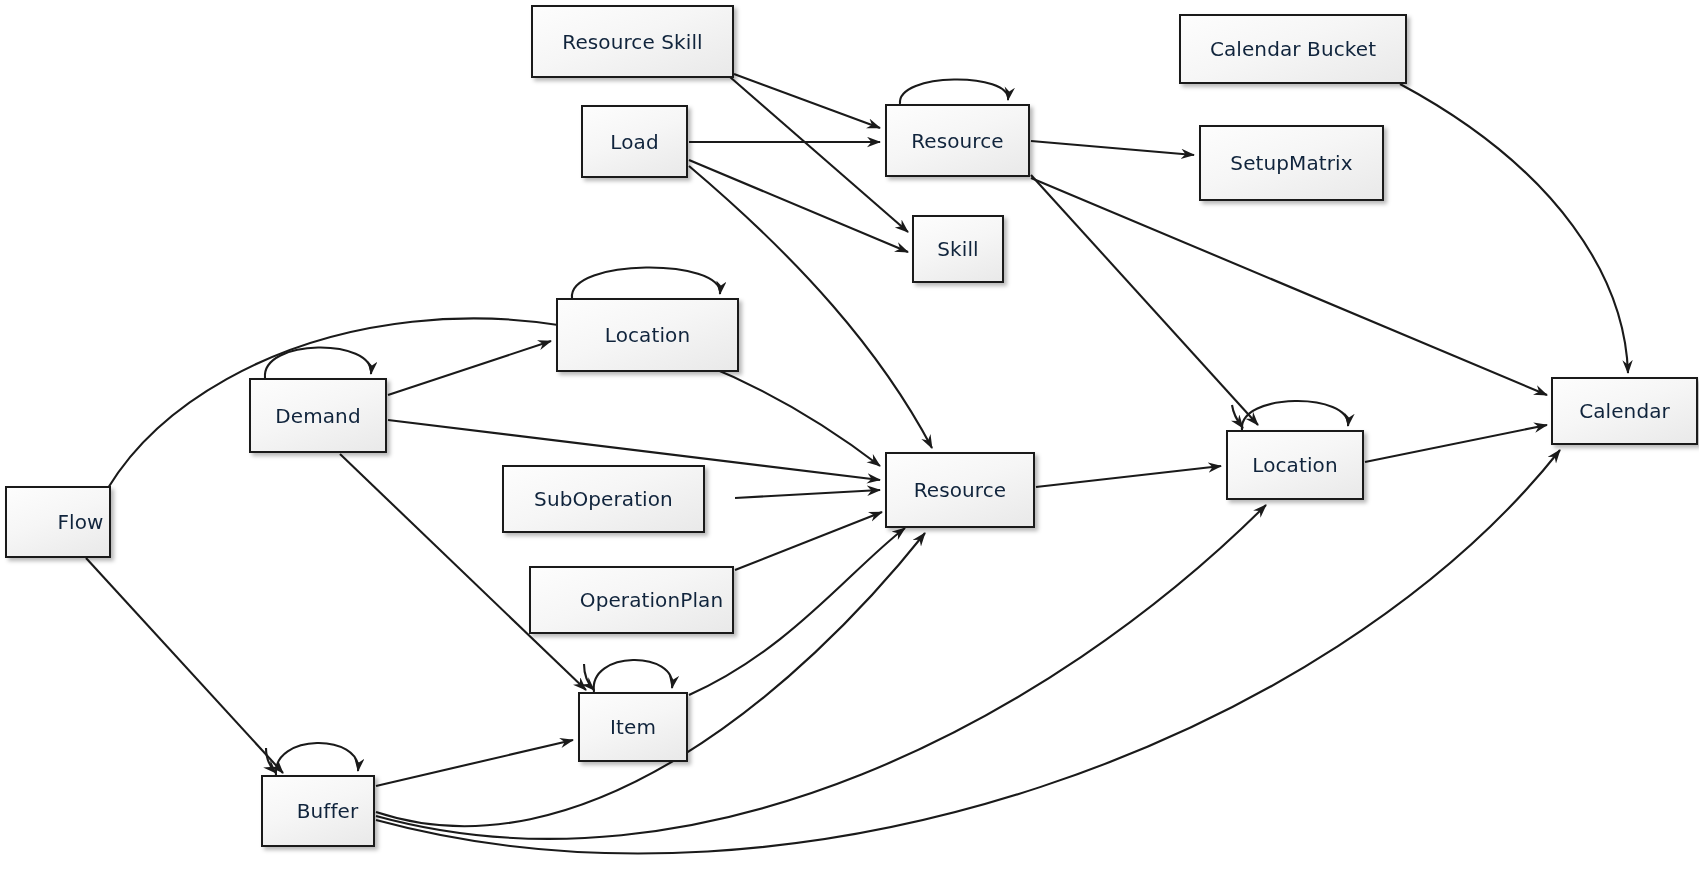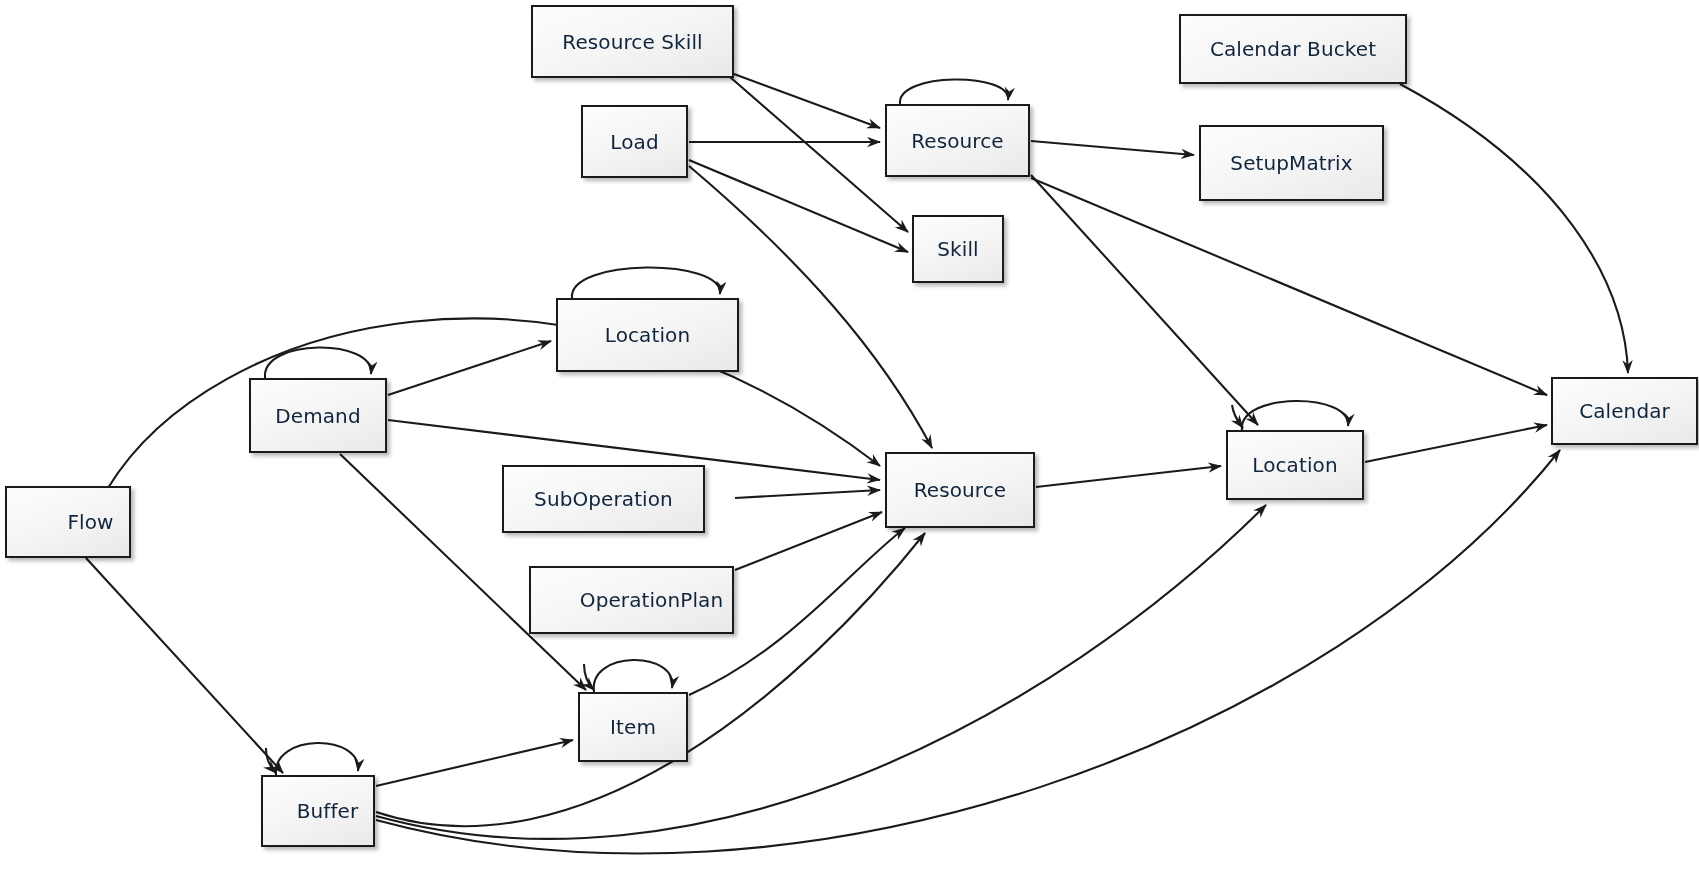--- a/index.html
+++ b/index.html
@@ -163,21 +163,21 @@
   </div>
 
   <div class="node" style="left:502px;top:465px;width:203px;height:68px;">
     <span class="label">SubOperation</span>
   </div>
 
   <div class="node" style="left:529px;top:566px;width:205px;height:68px;padding-left:40px;">
     <span class="label">OperationPlan</span>
   </div>
 
-  <div class="node" style="left:5px;top:486px;width:126px;height:72px;padding-left:45px;">
+  <div class="node" style="left:5px;top:486px;width:106px;height:72px;padding-left:45px;">
     <span class="label">Flow</span>
   </div>
 
   <div class="node" style="left:578px;top:692px;width:110px;height:70px;">
     <span class="label">Item</span>
   </div>
 
   <div class="node" style="left:261px;top:775px;width:114px;height:72px;padding-left:19px;">
     <span class="label">Buffer</span>
   </div>

